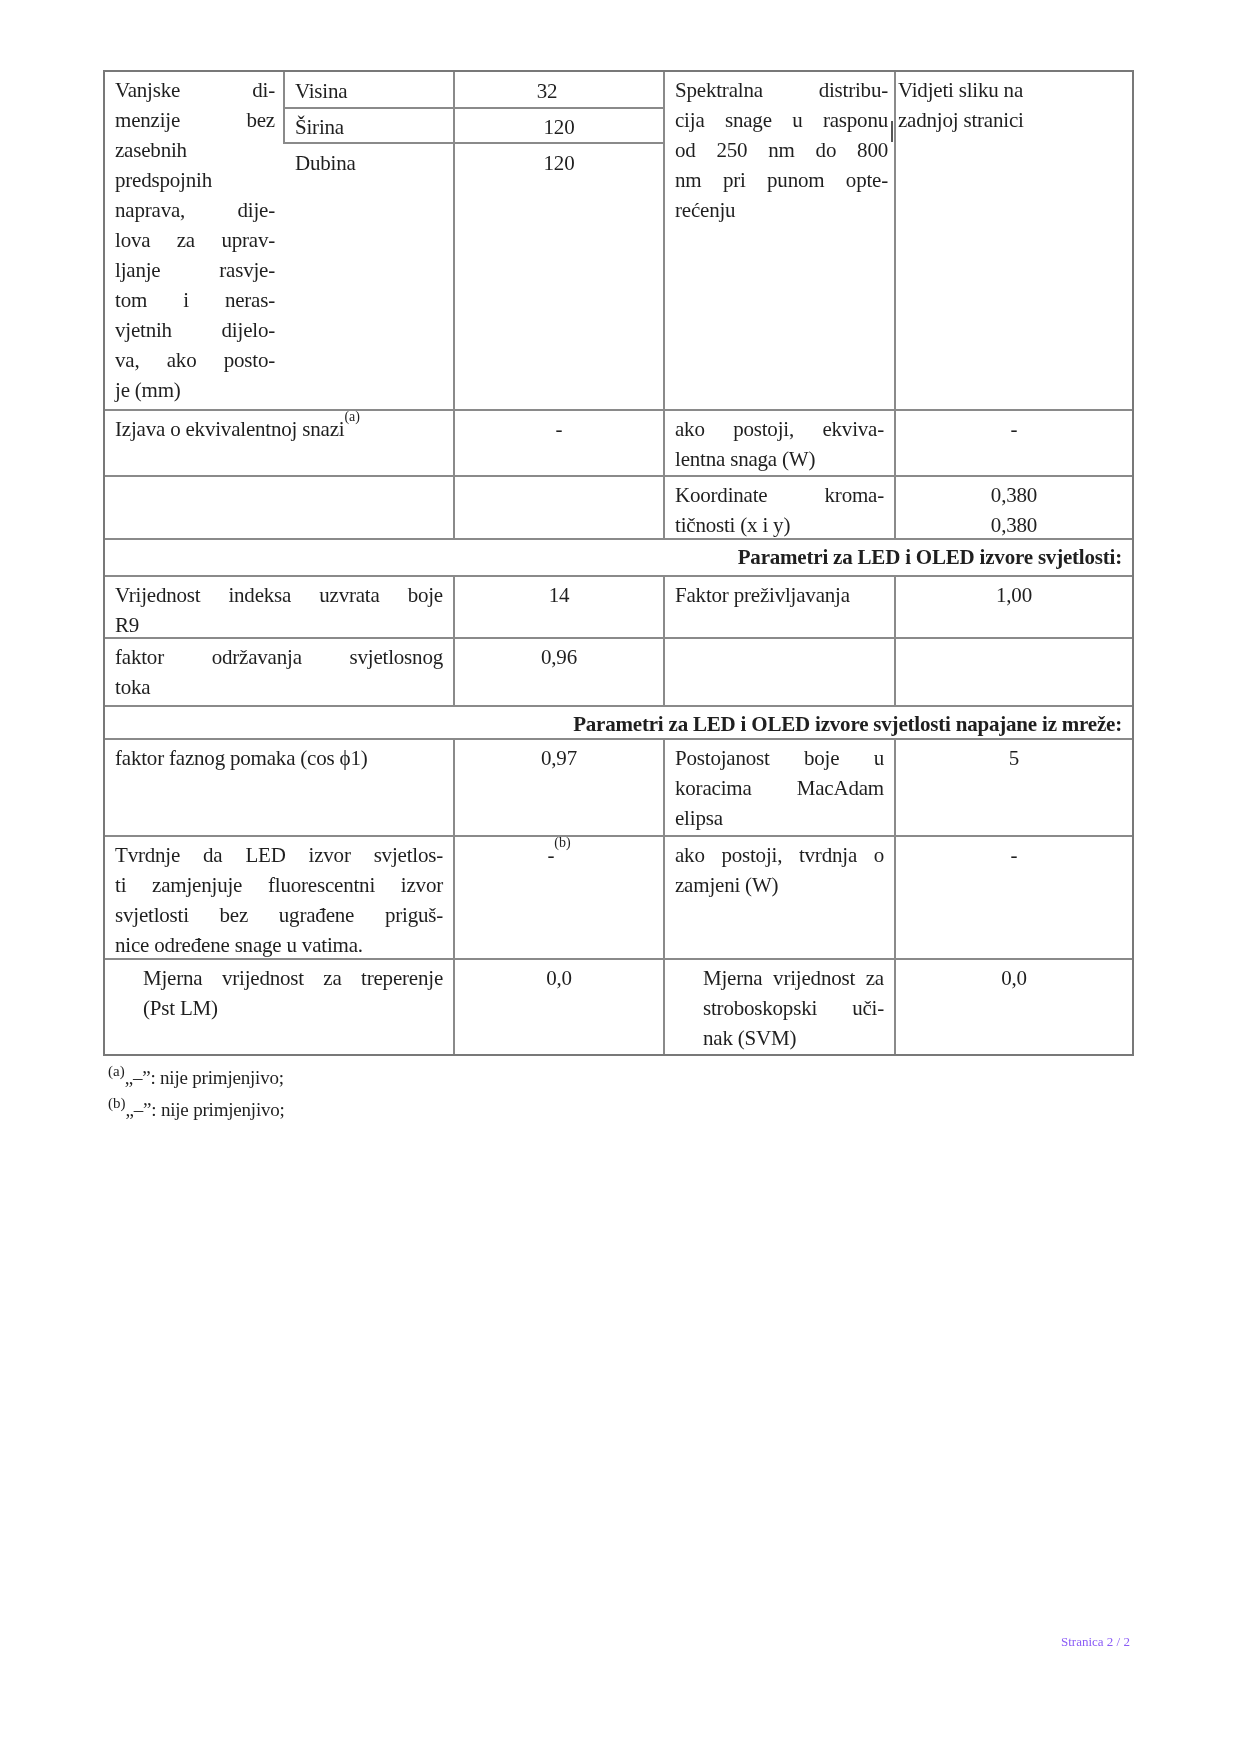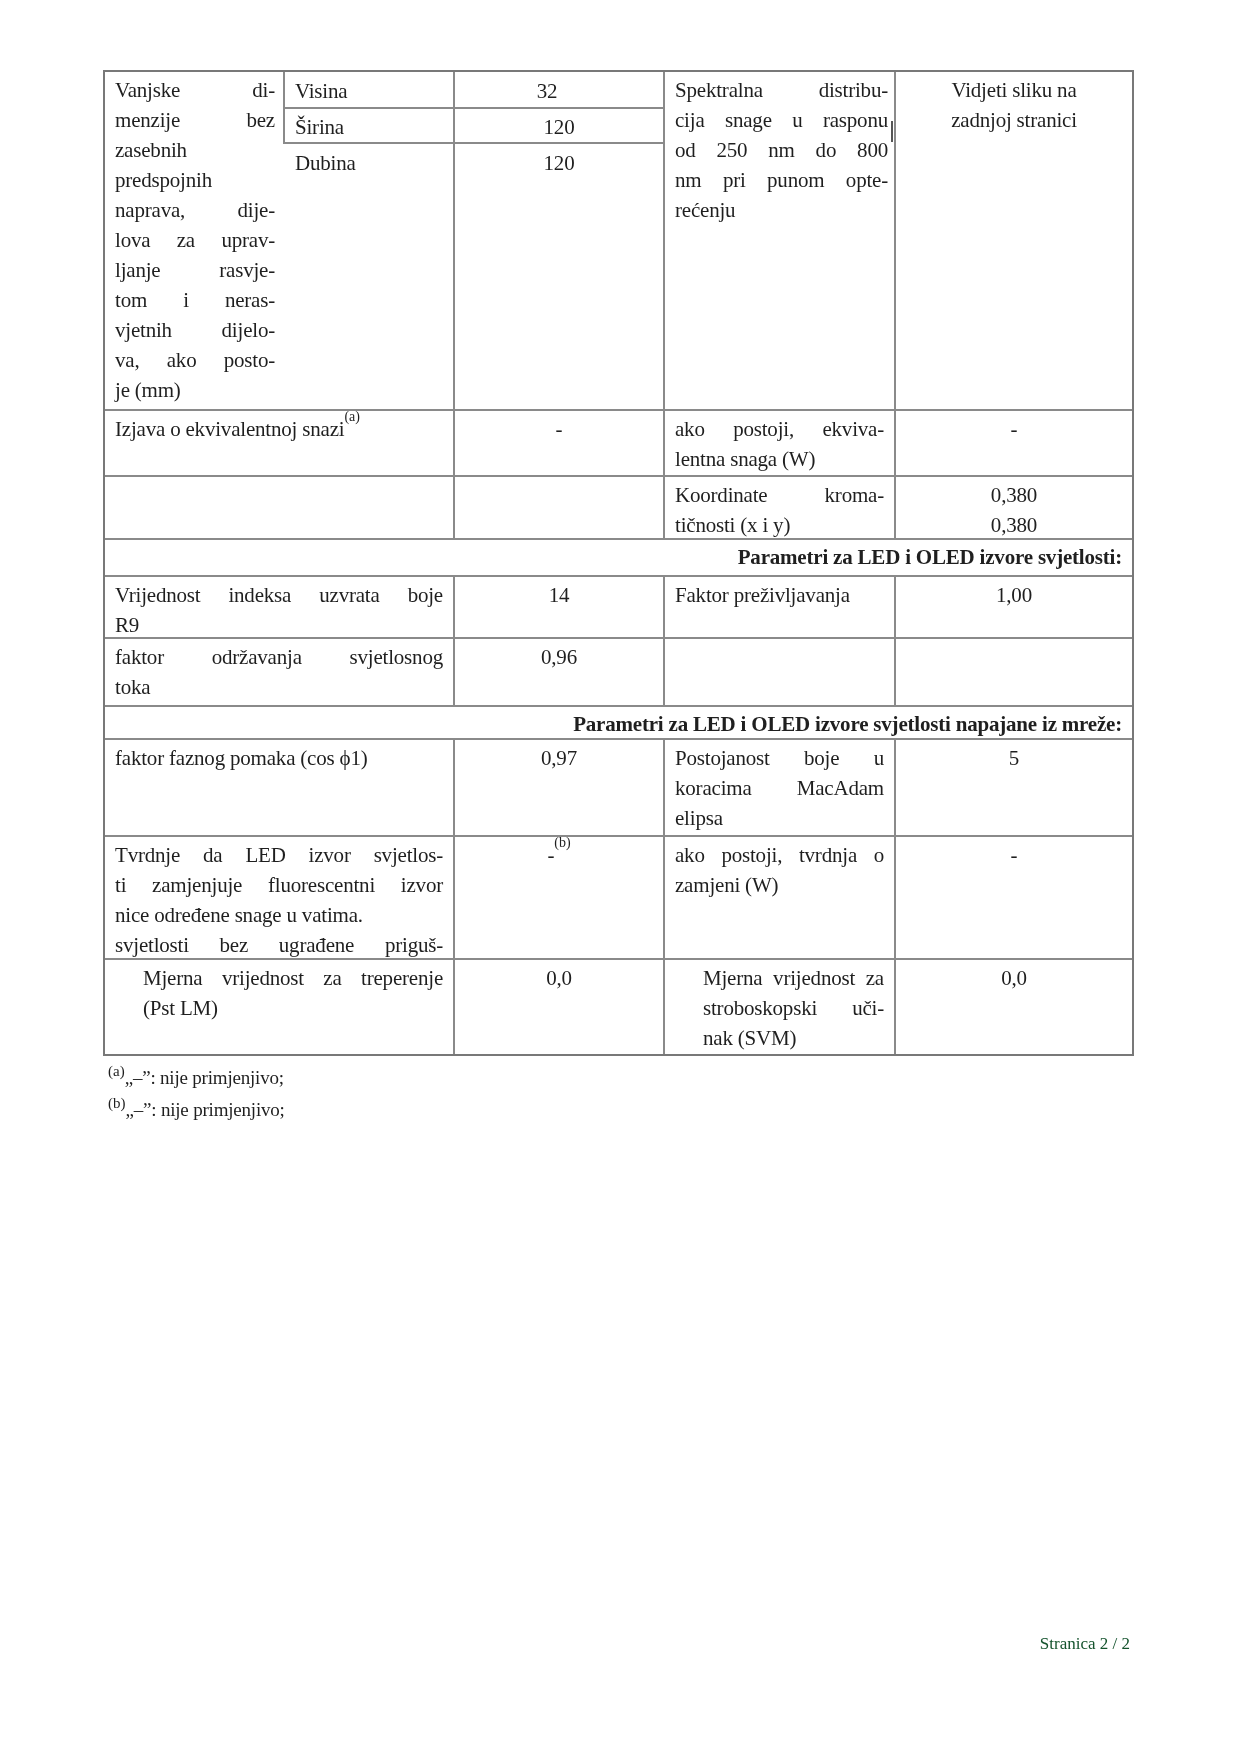--- a/index.html
+++ b/index.html
@@ -30,21 +30,21 @@
   sup.fn{font-size:14px;line-height:0;position:relative;top:-7px;letter-spacing:0;}
   
   .row1{grid-column:1 / 6;position:relative;box-sizing:border-box;border-bottom:2px solid #8a8a8a;overflow:hidden;}
   .abs{position:absolute;box-sizing:border-box;}
   .gridline{position:absolute;background:#8a8a8a;}
   .quirk{position:absolute;background:#555555;}
   
   .footnotes{position:absolute;left:108px;top:1058px;font-size:19px;letter-spacing:-0.2px;}
   .footnote{height:32px;line-height:26px;}
   .footnote sup{font-size:15px;vertical-align:8px;letter-spacing:0;}
-  .page-footer{position:absolute;left:105px;top:1634px;width:1025px;text-align:right;font-size:17px;color:#14532d;}
+  .page-footer{position:absolute;left:105px;top:1634px;width:1025px;text-align:right;font-size:13px;color:#8b5cf6;}
 </style>
 </head>
 <body>
 
 <div class="page">
 
   <div class="doc-table">
 
     <div class="row1">
 
@@ -79,21 +79,21 @@
       <div class="abs" style="left:190px;top:76px;width:150px;">Dubina</div>
       <div class="abs" style="left:352px;top:76px;width:204px;text-align:center;">120</div>
 
       <div class="abs" style="left:570px;top:3px;width:213px;">
           <div class="jl">Spektralna distribu-</div>
           <div class="jl">cija snage u rasponu</div>
           <div class="jl">od 250 nm do 800</div>
           <div class="jl">nm pri punom opte-</div>
           <div class="jl jl-last">rećenju</div>
         </div>
-      <div class="abs prewrap" style="left:793px;top:3px;width:232px;text-align:center;">Vidjeti sliku na
+      <div class="abs prewrap" style="left:793px;top:3px;width:232px;text-align:left;">Vidjeti sliku na
 zadnjoj stranici</div>
     </div>
 
     <div class="cell span2"><span>Izjava o ekvivalentnoj snazi</span><sup class="fn">(a)</sup></div>
     <div class="cell value">-</div>
     <div class="cell">
         <div class="jl">ako postoji, ekviva-</div>
         <div class="jl jl-last">lentna snaga (W)</div>
       </div>
     <div class="cell value last-col">-</div>
@@ -134,22 +134,22 @@
     <div class="cell">
         <div class="jl">Postojanost boje u</div>
         <div class="jl">koracima MacAdam</div>
         <div class="jl jl-last">elipsa</div>
       </div>
     <div class="cell value last-col">5</div>
 
     <div class="cell span2">
         <div class="jl">Tvrdnje da LED izvor svjetlos-</div>
         <div class="jl">ti zamjenjuje fluorescentni izvor</div>
+        <div class="jl">svjetlosti bez ugrađene priguš-</div>
         <div class="jl jl-last">nice određene snage u vatima.</div>
-        <div class="jl">svjetlosti bez ugrađene priguš-</div>
       </div>
     <div class="cell value"><span>-</span><sup class="fn">(b)</sup></div>
     <div class="cell">
         <div class="jl">ako postoji, tvrdnja o</div>
         <div class="jl jl-last">zamjeni (W)</div>
       </div>
     <div class="cell value last-col">-</div>
 
     <div class="cell span2 last-row">
         <div class="jl">Mjerna vrijednost za treperenje</div>

